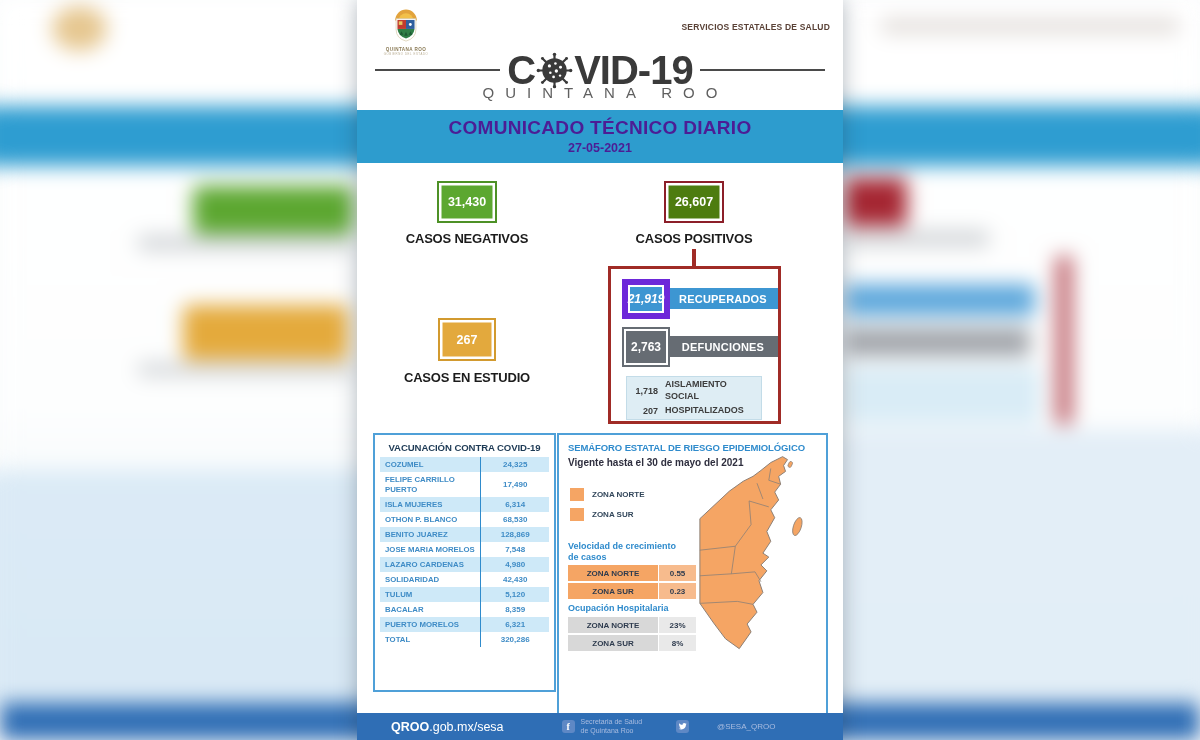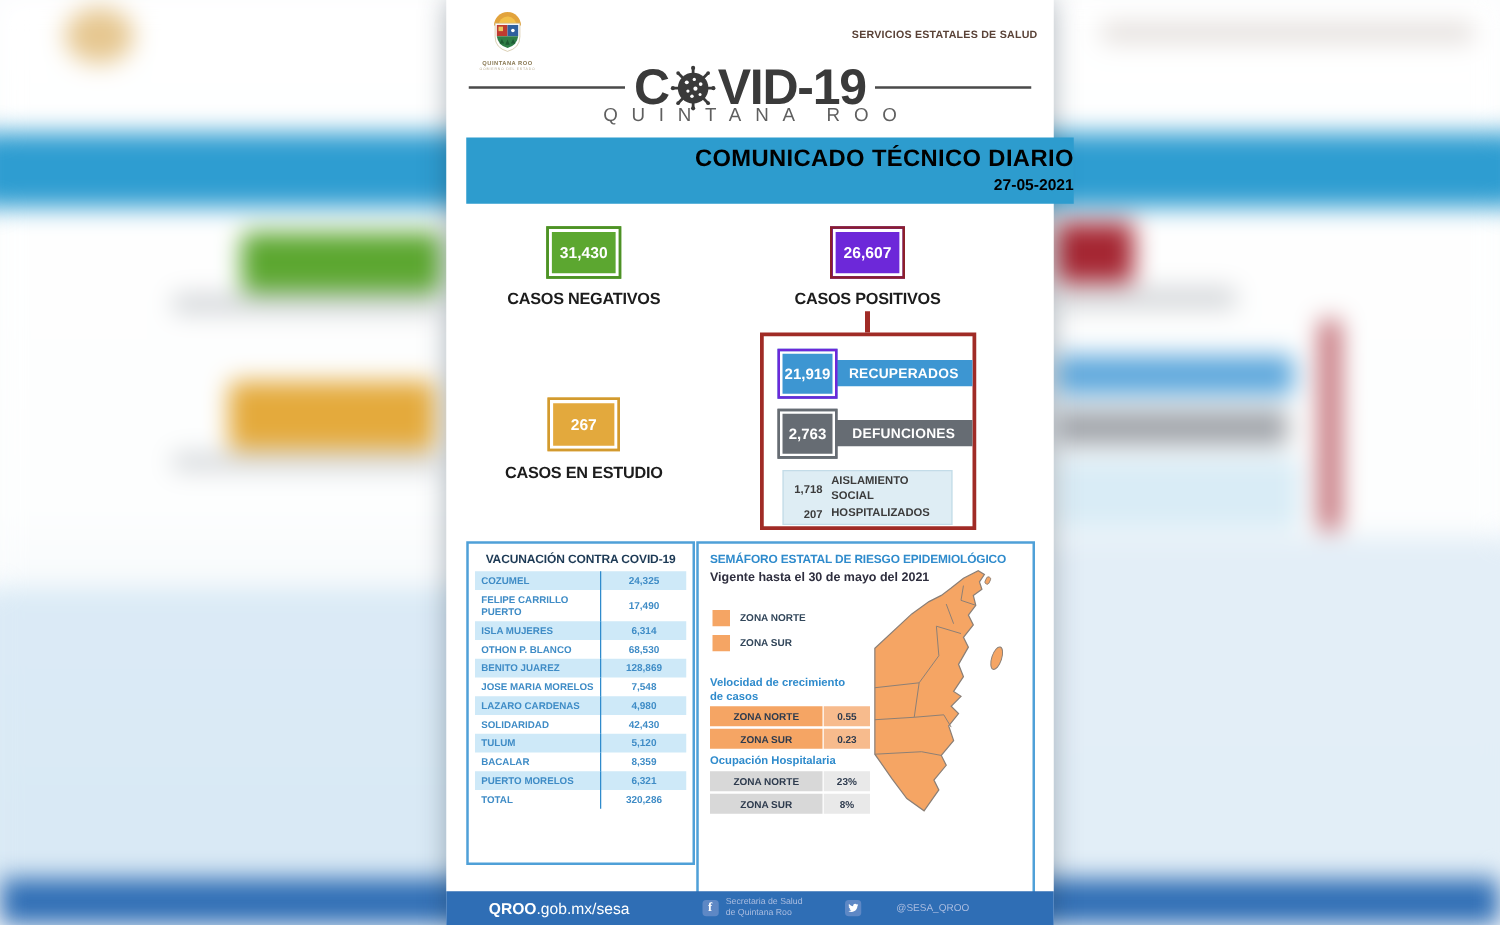--- a/index.html
+++ b/index.html
@@ -38,42 +38,42 @@
   .qr-logo-sub { font-size:2.8px; color:#b9ad92; letter-spacing:.6px; }
 
   .brand { position:absolute; left:0; top:44px; width:486px; height:52px; display:flex; align-items:center; justify-content:center; }
   .brand-line { height:2px; background:#4a4a4a; flex:1; margin:0 7px; max-width:125px; }
   .brand-text { font-size:40px; font-weight:bold; color:#3a3a3a; letter-spacing:-1px; line-height:1; display:flex; align-items:center; }
   .virus { width:37px; height:37px; margin:0 1px; }
   .brand-sub { position:absolute; left:0; top:84px; width:486px; text-align:center; font-size:15px; color:#5f5f5f;
                letter-spacing:11px; padding-left:11px; }
 
   
-  .banner { position:absolute; left:0; top:110px; width:486px; height:53px; background:#2d9cce; color:#000000; text-align:right;margin-left:16px; }
+  .banner { position:absolute; left:0; top:110px; width:486px; height:53px; background:#2d9cce; color:#4c1d95; text-align:center; }
   .banner-title { font-size:19px; font-weight:bold; letter-spacing:.3px; margin-top:7px; }
   .banner-date { font-size:12.5px; font-weight:bold; margin-top:2px; }
 
   
   .stat-box { position:absolute; display:flex; align-items:center; justify-content:center;
               color:#fff; font-weight:bold; font-size:12.5px; box-shadow:inset 0 0 0 2.5px #ffffff; }
   .stat-green { left:80px; top:181px; width:60px; height:42px; background:#5ca730; border:2px solid #4d9126; }
-  .stat-red { left:307px; top:181px; width:60px; height:42px; background:#6d28d9; border:2px solid #8c1f29; }
+  .stat-red { left:307px; top:181px; width:60px; height:42px; background:#4d7c0f; border:2px solid #8c1f29; }
   .stat-yellow { left:81px; top:318px; width:58px; height:43px; background:#e3a93d; border:2px solid #d29a2f; }
   .stat-label { position:absolute; width:180px; text-align:center; font-size:13px; font-weight:bold; color:#1c1c1c; letter-spacing:-.2px; }
   .lbl-neg { left:20px; top:231px; }
   .lbl-pos { left:247px; top:231px; }
   .lbl-est { left:20px; top:370px; }
 
   .connector { position:absolute; left:335px; top:249px; width:4px; height:18px; background:#a02b26; }
 
   
   .outcome { position:absolute; left:251px; top:266px; width:173px; height:158px; border:3px solid #a02b26; background:#fff; }
   .val-box { position:absolute; left:11px; width:48px; height:40px; display:flex; align-items:center; justify-content:center;
              color:#fff; font-weight:bold; font-size:12px; box-shadow:inset 0 0 0 2px #ffffff; z-index:2; }
-  .val-blue { top:10px; background:#3d96d2; border:2px solid #6d28d9; }
+  .val-blue { top:10px; background:#3d96d2; border:6px solid #6d28d9;font-style:italic; }
   .val-gray { top:58px; background:#666c73; border:2px solid #666c73; }
   .tag-bar { position:absolute; left:57px; width:110px; height:21px; display:flex; align-items:center; justify-content:center;
              color:#fff; font-weight:bold; font-size:11px; letter-spacing:.2px; z-index:1; }
   .tag-blue { top:19px; background:#3d96d2; }
   .tag-gray { top:67px; background:#666c73; }
   .iso-box { position:absolute; left:15px; top:107px; width:136px; height:44px; background:#deedf4; border:1px solid #c3dce8;
              padding:4px 6px; display:flex; flex-direction:column; justify-content:center; gap:2px; }
   .iso-row { display:flex; align-items:center; }
   .iso-num { width:32px; text-align:right; padding-right:7px; font-size:9px; font-weight:bold; color:#3c3c3c; }
   .iso-lab { width:90px; font-size:9px; font-weight:bold; color:#3c3c3c; line-height:1.3; }

